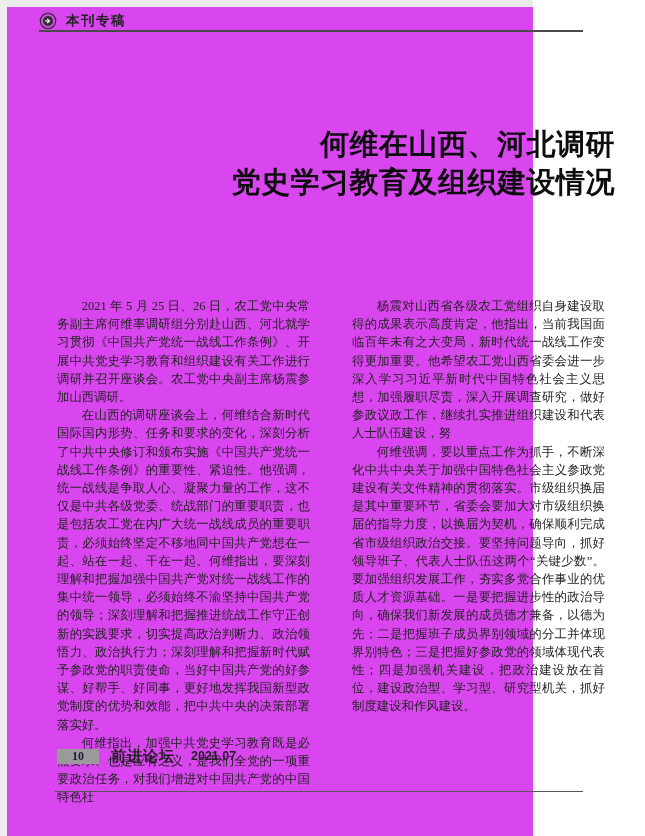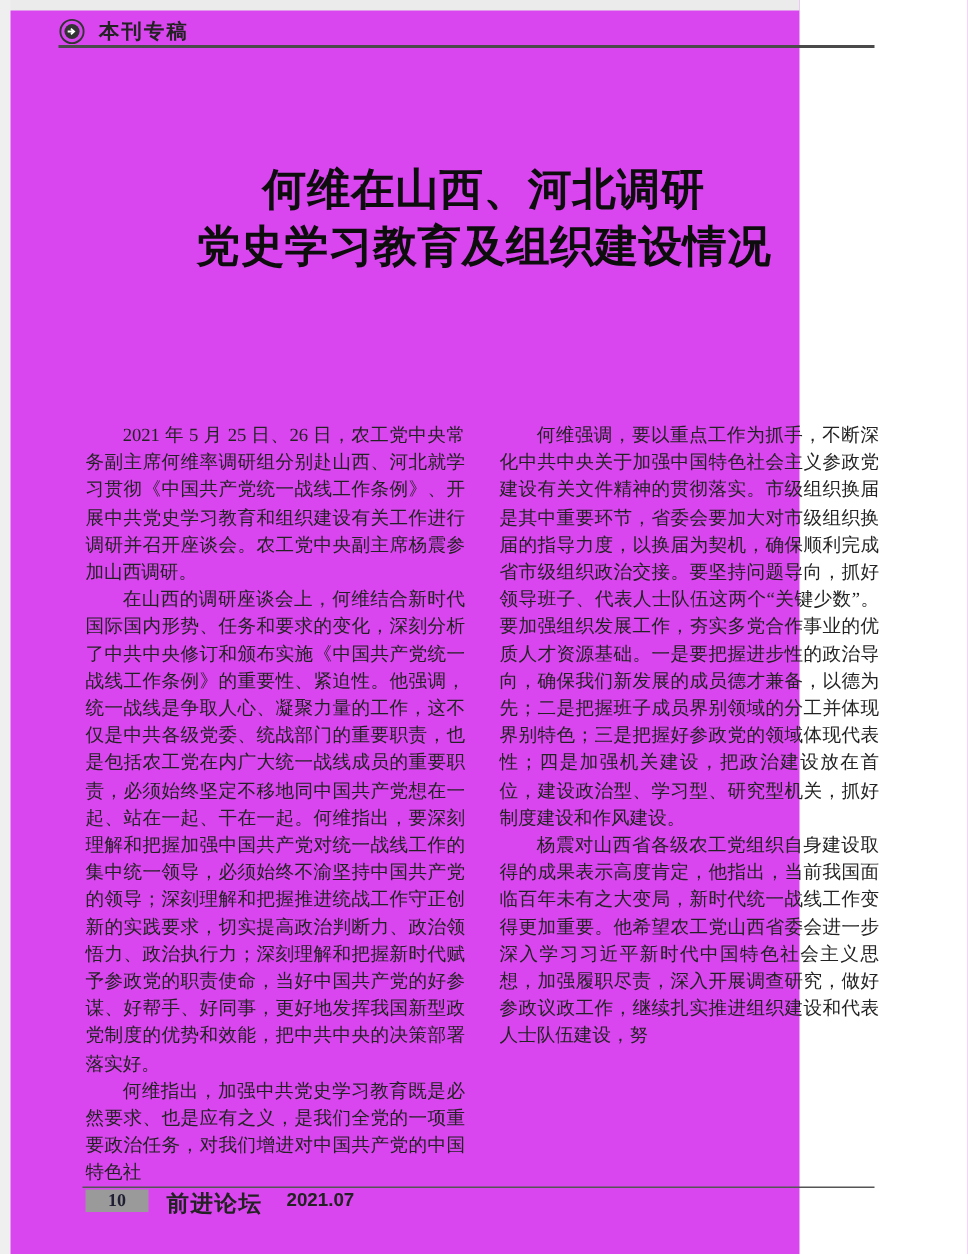--- a/index.html
+++ b/index.html
@@ -21,42 +21,42 @@
     font-family: "Liberation Sans", "DejaVu Sans", sans-serif;
   }
   .hdr-icon { width: 18px; height: 18px; display: inline-block; flex: 0 0 auto; }
   .hdr-label { font-size: 13.5px; font-weight: bold; letter-spacing: 1.5px; color: #222; }
   .header-rule {
     position: absolute; top: 30px; left: 39px; width: 544px;
     border: 0; border-top: 2px solid #4a4a4a; height: 0;
   }
 
   .title {
-    position: absolute; top: 108px; left: 30px; width: 585px;
-    text-align: center;
+    position: absolute; top: 125px; left: 30px; width: 585px;
+    text-align: right;
     font-family: "Liberation Sans", "DejaVu Sans", sans-serif;
     font-weight: bold; font-size: 29px; line-height: 38px;
     color: #0d0d0d; letter-spacing: 0.5px;
   }
 
   .columns {
-    position: absolute; top: 281px; left: 57px; width: 531px;
-    display: flex; gap: 23px;
+    position: absolute; top: 297px; left: 57px; width: 531px;
+    display: flex; gap: 42px;
   }
   .col { width: 253px; flex: 0 0 253px; }
   .col p {
     font-size: 12.4px; line-height: 18.2px;
     text-align: justify; text-justify: inter-character;
     color: #232323;
   }
   .col p.indent { text-indent: 2em; }
 
   .footer {
-    position: absolute; top: 793px; left: 57px; width: 528px; height: 16px;
-    display: flex; align-items: flex-start;
+    position: absolute; top: 748px; left: 57px; width: 528px; height: 16px;
+    display: flex; align-items: center;
   }
   .page-num {
     display: inline-block; width: 42px; height: 15px; line-height: 15px;
     text-align: center; background: #9a9a9a; color: #1f1f33;
     font-weight: bold; font-size: 12px;
     font-family: "Liberation Serif", "DejaVu Serif", serif;
   }
   .journal {
     margin-left: 12px; font-weight: bold; font-size: 15px; color: #222;
     font-family: "Liberation Sans", "DejaVu Sans", sans-serif; letter-spacing: 1px;
@@ -94,22 +94,22 @@
     <div>党史学习教育及组织建设情况</div>
   </div>
 
   <div class="columns">
     <div class="col">
       <p class="indent">2021 年 5 月 25 日、26 日，农工党中央常务副主席何维率调研组分别赴山西、河北就学习贯彻《中国共产党统一战线工作条例》、开展中共党史学习教育和组织建设有关工作进行调研并召开座谈会。农工党中央副主席杨震参加山西调研。</p>
       <p class="indent">在山西的调研座谈会上，何维结合新时代国际国内形势、任务和要求的变化，深刻分析了中共中央修订和颁布实施《中国共产党统一战线工作条例》的重要性、紧迫性。他强调，统一战线是争取人心、凝聚力量的工作，这不仅是中共各级党委、统战部门的重要职责，也是包括农工党在内广大统一战线成员的重要职责，必须始终坚定不移地同中国共产党想在一起、站在一起、干在一起。何维指出，要深刻理解和把握加强中国共产党对统一战线工作的集中统一领导，必须始终不渝坚持中国共产党的领导；深刻理解和把握推进统战工作守正创新的实践要求，切实提高政治判断力、政治领悟力、政治执行力；深刻理解和把握新时代赋予参政党的职责使命，当好中国共产党的好参谋、好帮手、好同事，更好地发挥我国新型政党制度的优势和效能，把中共中央的决策部署落实好。</p>
       <p class="indent">何维指出，加强中共党史学习教育既是必然要求、也是应有之义，是我们全党的一项重要政治任务，对我们增进对中国共产党的中国特色社</p>
     </div>
     <div class="col">
+      <p class="indent">杨震对山西省各级农工党组织自身建设取得的成果表示高度肯定，他指出，当前我国面临百年未有之大变局，新时代统一战线工作变得更加重要。他希望农工党山西省委会进一步深入学习习近平新时代中国特色社会主义思想，加强履职尽责，深入开展调查研究，做好参政议政工作，继续扎实推进组织建设和代表人士队伍建设，努</p>
       <p class="indent">何维强调，要以重点工作为抓手，不断深化中共中央关于加强中国特色社会主义参政党建设有关文件精神的贯彻落实。市级组织换届是其中重要环节，省委会要加大对市级组织换届的指导力度，以换届为契机，确保顺利完成省市级组织政治交接。要坚持问题导向，抓好领导班子、代表人士队伍这两个“关键少数”。要加强组织发展工作，夯实多党合作事业的优质人才资源基础。一是要把握进步性的政治导向，确保我们新发展的成员德才兼备，以德为先；二是把握班子成员界别领域的分工并体现界别特色；三是把握好参政党的领域体现代表性；四是加强机关建设，把政治建设放在首位，建设政治型、学习型、研究型机关，抓好制度建设和作风建设。</p>
-      <p class="indent">杨震对山西省各级农工党组织自身建设取得的成果表示高度肯定，他指出，当前我国面临百年未有之大变局，新时代统一战线工作变得更加重要。他希望农工党山西省委会进一步深入学习习近平新时代中国特色社会主义思想，加强履职尽责，深入开展调查研究，做好参政议政工作，继续扎实推进组织建设和代表人士队伍建设，努</p>
     </div>
   </div>
 
   <div class="footer">
     <span class="page-num">10</span>
     <span class="journal">前进论坛</span>
     <span class="issue">2021.07</span>
   </div>
   <hr class="footer-rule">
 </div>

